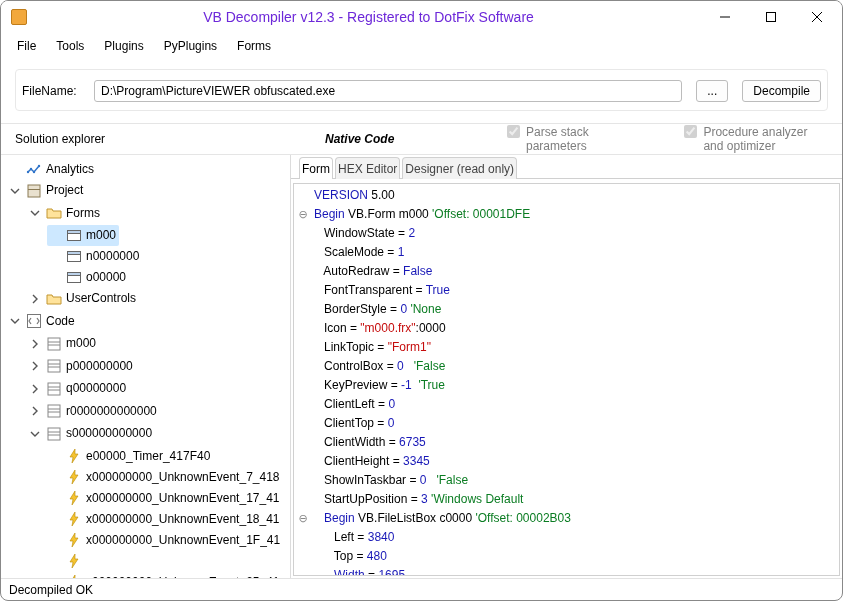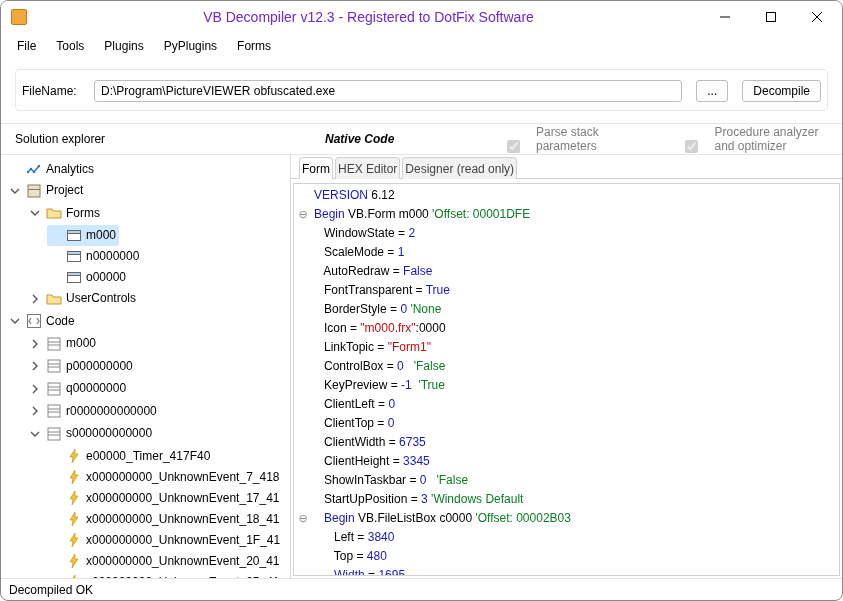--- a/index.html
+++ b/index.html
@@ -14,21 +14,21 @@
   .menubar { height: 26px; display: flex; align-items: center; padding: 0 8px; gap: 4px; background: #fff; }
   .menubar .mitem { padding: 4px 8px; }
   .toolbar-area { padding: 10px 14px 12px; border-bottom: 1px solid #e5e5e5; }
   .filerow { display: flex; align-items: center; gap: 14px; padding: 10px 6px 8px 6px; border: 1px solid #e8e8e8; border-radius: 4px; }
   .filerow label { font-size: 12px; color: #000; min-width: 58px; }
   .filerow input[type=text] { flex: 1; height: 22px; border: 1px solid #bcbcbc; border-radius: 3px; padding: 0 6px; font-size: 12px; color: #000; background: #fff; }
   .btn { height: 22px; padding: 0 10px; border: 1px solid #bcbcbc; border-radius: 3px; background: #fdfdfd; font-size: 12px; display: inline-flex; align-items: center; justify-content: center; }
   .inforow { height: 30px; display: flex; align-items: center; padding: 0 14px; gap: 40px; }
   .inforow .sec-title { font-weight: 600; color: #000; font-style: italic; }
   .inforow .sec-label { color: #000; }
-  .inforow .chk { display: flex; align-items: flex-end; gap: 16px; color: #7e7e7e; padding-left: 32px; }
+  .inforow .chk { display: flex; align-items: flex-start; gap: 6px; color: #7e7e7e; padding-left: 32px; }
   .inforow .chk input { accent-color: #999; }
   .splitpane { flex: 1; display: flex; overflow: hidden; border-top: 1px solid #e5e5e5; }
   .tree-panel { width: 290px; border-right: 1px solid #dcdcdc; padding: 6px 0 6px 8px; overflow: hidden; position: relative; }
   .tree-scroll { position: absolute; inset: 0; overflow-y: auto; overflow-x: hidden; padding: 4px 0 4px 6px; }
   .tree ul { list-style: none; padding-left: 20px; }
   .tree > ul { padding-left: 0; }
   .tree li { line-height: 21px; white-space: nowrap; position: relative; }
   .trow { display: inline-flex; align-items: center; gap: 4px; padding: 0 3px; border-radius: 2px; }
   .trow.selected { background: #cde8ff; }
   .twist { width: 12px; text-align: center; color: #666; cursor: default; display: inline-block; }
@@ -348,21 +348,20 @@
                         </span>
                         <span class="tlabel">x000000000_UnknownEvent_1F_41</span>
                       </span></li>
                   <li><span class="trow">
                         <span class="twist">&nbsp;</span>
                         <span class="ticon icon-proc">
                           <svg width="12" height="14" viewBox="0 0 12 14">
                             <path d="M7 0L2 8h3l-1 6 6-9H7z" fill="#f5c332" stroke="#b88900" stroke-width="0.6"></path>
                           </svg>
                         </span>
-                        <span class="tlabel">x000000000_UnknownEvent_20_41</span>
                       </span></li>
                   <li><span class="trow">
                         <span class="twist">&nbsp;</span>
                         <span class="ticon icon-proc">
                           <svg width="12" height="14" viewBox="0 0 12 14">
                             <path d="M7 0L2 8h3l-1 6 6-9H7z" fill="#f5c332" stroke="#b88900" stroke-width="0.6"></path>
                           </svg>
                         </span>
                         <span class="tlabel">x000000000_UnknownEvent_25_41</span>
                       </span></li>
@@ -375,21 +374,21 @@
     </div>
 
     <div class="right-panel">
       <div class="tabs">
         <div class="tab active">Form</div>
         <div class="tab">HEX Editor</div>
         <div class="tab">Designer (read only)</div>
       </div>
       <div class="code-area">
         <div class="code-border">
-<div class="code"><span class="kw">VERSION</span><span> 6.12</span>
+<div class="code"><span class="kw">VERSION</span><span> 5.00</span>
 <span class="gutter">⊖</span><span class="kw">Begin</span><span> VB.Form m000 </span><span class="cmt">'Offset: 00001DFE</span>
 <span>   WindowState = </span><span class="kw">2</span>
 <span>   ScaleMode = </span><span class="kw">1</span>
 <span>   AutoRedraw = </span><span class="kw">False</span>
 <span>   FontTransparent = </span><span class="kw">True</span>
 <span>   BorderStyle = </span><span class="kw">0</span><span class="cmt"> 'None</span>
 <span>   Icon = </span><span class="str">"m000.frx"</span><span>:0000</span>
 <span>   LinkTopic = </span><span class="str">"Form1"</span>
 <span>   ControlBox = </span><span class="kw">0</span><span class="cmt">   'False</span>
 <span>   KeyPreview = </span><span class="kw">-1</span><span class="cmt">  'True</span>

